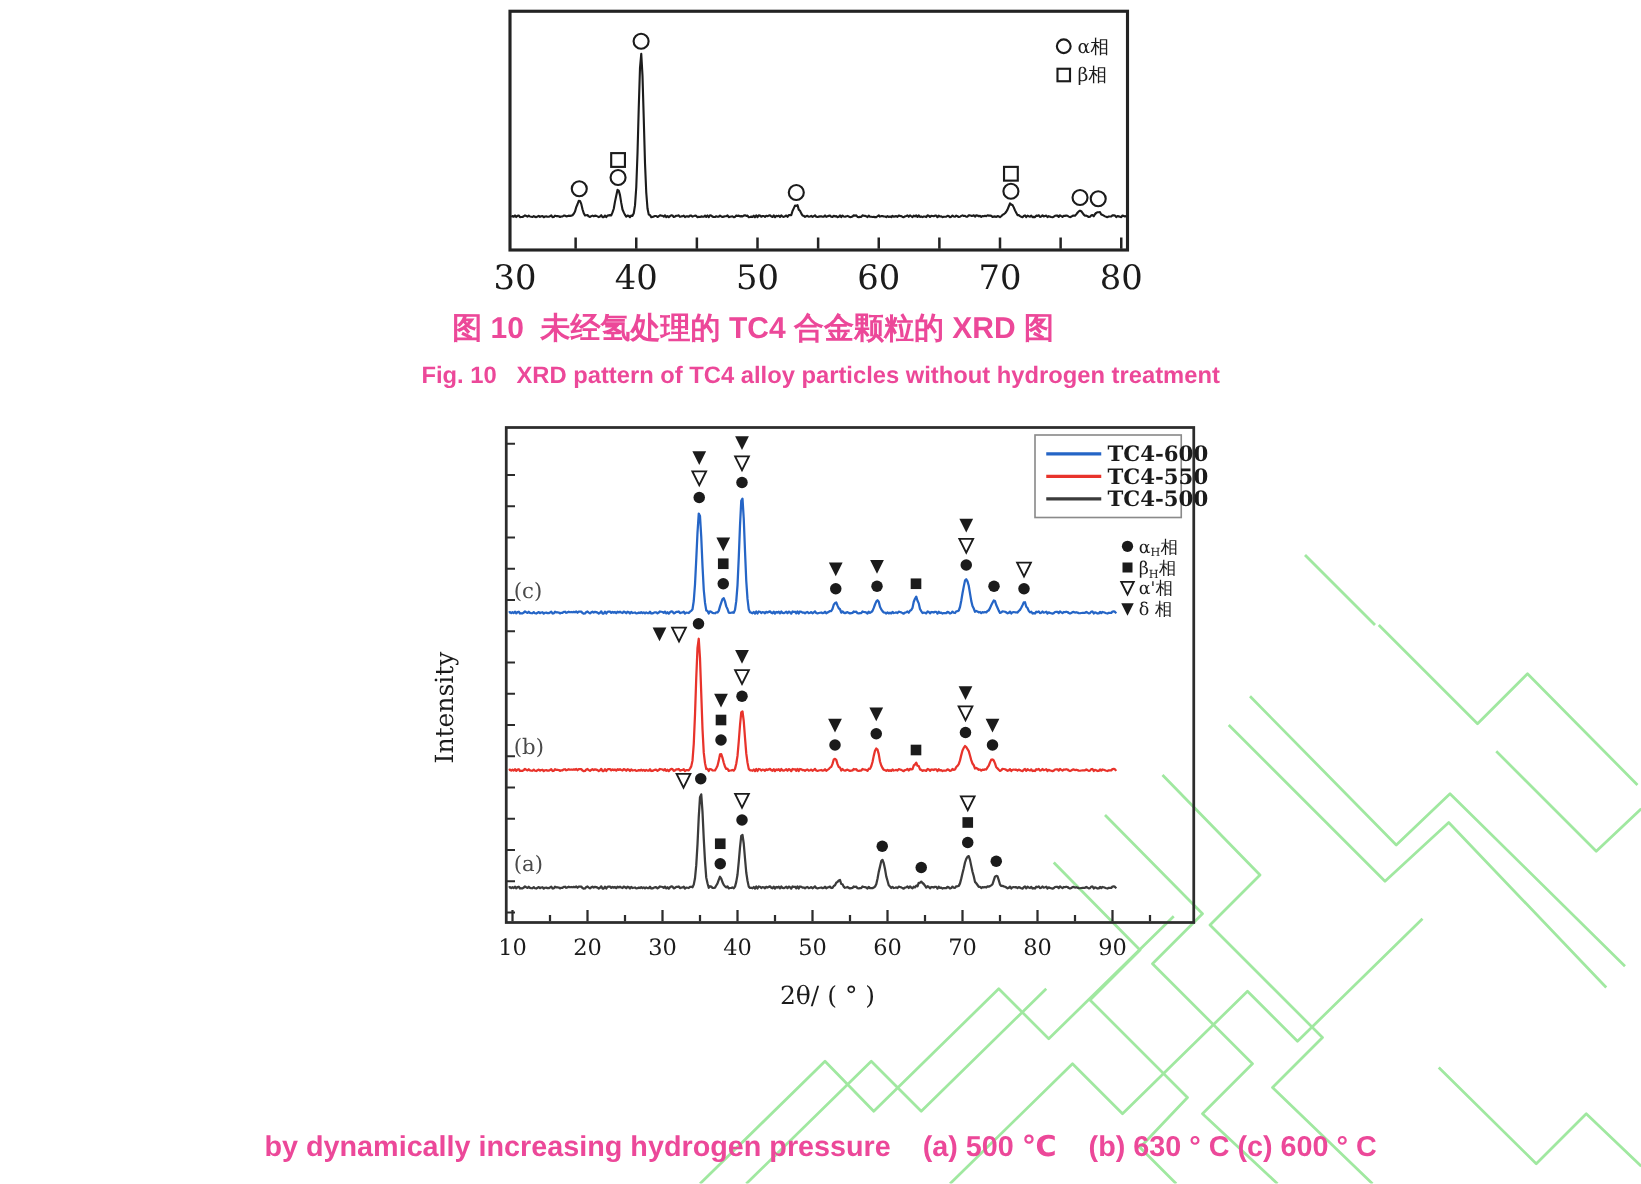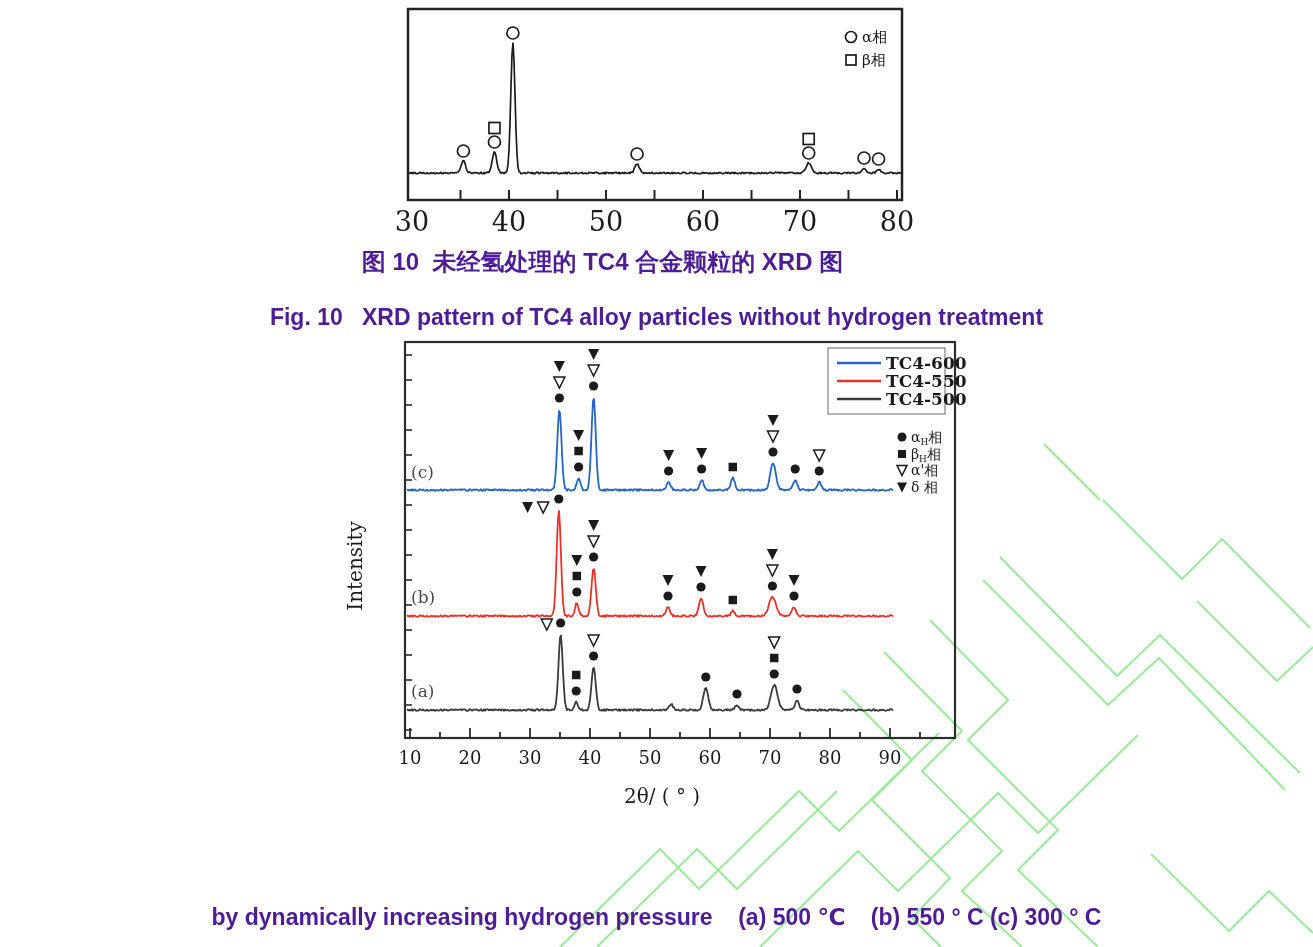--- a/index.html
+++ b/index.html
@@ -1,22 +1,22 @@
 <!DOCTYPE html>
 <html><head>
 <meta charset="utf-8">
 <style>
   html,body{margin:0;padding:0;background:#ffffff}
   .page{position:relative;width:1313px;height:947px;background:#fff;overflow:hidden;
         font-family:"Liberation Sans","DejaVu Sans",sans-serif}
   #figsvg{position:absolute;left:0;top:0}
   .cap{position:absolute;left:0;width:1313px;margin:0;text-align:center;font-weight:bold;
-       color:#4c1d95;white-space:pre;font-family:"Liberation Sans","DejaVu Sans",sans-serif}
+       color:#ec4899;white-space:pre;font-family:"Liberation Sans","DejaVu Sans",sans-serif}
   #cap10zh{top:246px;font-size:24px;width:1205px}
-  #cap10en{top:304px;font-size:23px}
+  #cap10en{top:290px;font-size:19px}
   #cap11zh{top:828px;font-size:23px}
   #cap11en1{top:869px;font-size:23px}
   #cap11en2{top:904px;font-size:23px}
   text{fill:#1b1b1b}
   .tick10{font:27px "DejaVu Serif",serif}
   .tick11{font:18px "DejaVu Serif",serif}
   .axlab{font:20px "DejaVu Serif",serif}
   .panel{font:17px "DejaVu Serif",serif;fill:#4a4a4a}
   .leg10{font:15px "DejaVu Serif","DejaVu Sans",serif}
   .legmain{font:17px "DejaVu Serif",serif;font-weight:bold}
@@ -190,14 +190,14 @@
         <rect x="898" y="450" width="8" height="8" fill="#1b1b1b"></rect>
         <text x="911" y="459" class="legmark"><tspan>β</tspan><tspan font-size="9px" dy="3">H</tspan><tspan dy="-3">相</tspan></text>
         <polygon points="897,465.5 907,465.5 902,475.5" fill="none" stroke="#1b1b1b" stroke-width="1.5"></polygon>
         <text x="911" y="475" class="legmark">α'相</text>
         <polygon points="897,482.5 907,482.5 902,492.5" fill="#1b1b1b"></polygon>
         <text x="911" y="492" class="legmark">δ 相</text>
       </g>
     </svg>
   <p class="cap" id="cap10zh">图 10  未经氢处理的 TC4 合金颗粒的 XRD 图</p>
   <p class="cap" id="cap10en">Fig. 10   XRD pattern of TC4 alloy particles without hydrogen treatment</p>
-  <p class="cap" id="cap11en2">by dynamically increasing hydrogen pressure    (a) 500 ℃    (b) 550 ° C (c) 300 ° C</p>
+  <p class="cap" id="cap11en2">by dynamically increasing hydrogen pressure    (a) 500 ℃    (b) 630 ° C (c) 600 ° C</p>
 </div>
 
 </body></html>

